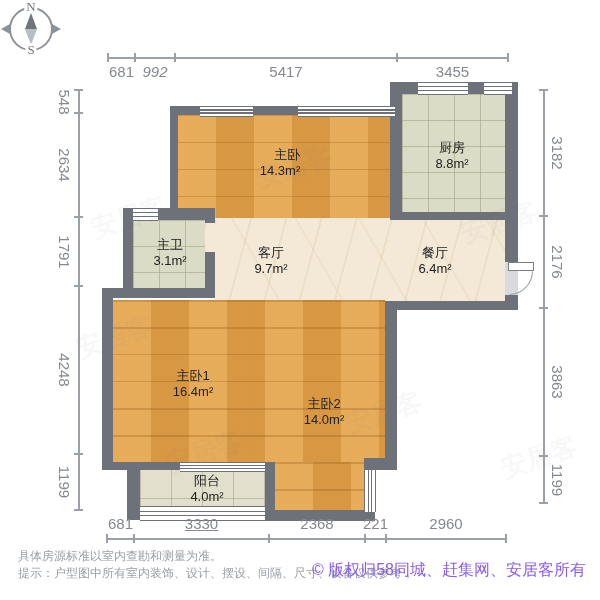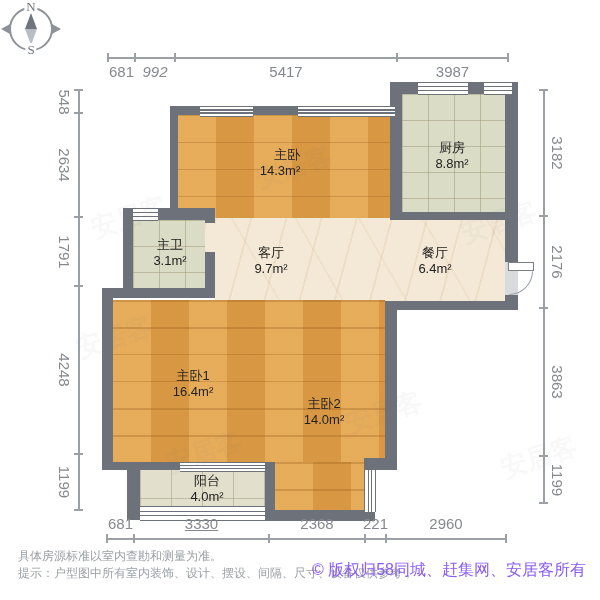--- a/index.html
+++ b/index.html
@@ -191,21 +191,21 @@
   <div id="rulers">
       <div class="rline" style="left: 108px; top: 57px; width: 400px; height: 1.5px;"></div>
       <div class="rtick" style="left: 107.25px; top: 53px; width: 1.5px; height: 9px;"></div>
       <div class="rtick" style="left: 134.25px; top: 53px; width: 1.5px; height: 9px;"></div>
       <div class="rtick" style="left: 174.25px; top: 53px; width: 1.5px; height: 9px;"></div>
       <div class="rtick" style="left: 396.25px; top: 53px; width: 1.5px; height: 9px;"></div>
       <div class="rtick" style="left: 507.25px; top: 53px; width: 1.5px; height: 9px;"></div>
       <div class="dim-label" style="left: 121.5px; top: 63px; transform: translateX(-50%);">681</div>
       <div class="dim-label" style="left: 155px; top: 63px; transform: translateX(-50%); font-style: italic;">992</div>
       <div class="dim-label" style="left: 286px; top: 63px; transform: translateX(-50%); text-align: right;">5417</div>
-      <div class="dim-label" style="left: 452.5px; top: 63px; transform: translateX(-50%);">3987</div>
+      <div class="dim-label" style="left: 452.5px; top: 63px; transform: translateX(-50%);">3455</div>
       <div class="rline" style="left: 107px; top: 538px; width: 399px; height: 1.5px;"></div>
       <div class="rtick" style="left: 106.25px; top: 534px; width: 1.5px; height: 9px;"></div>
       <div class="rtick" style="left: 133.25px; top: 534px; width: 1.5px; height: 9px;"></div>
       <div class="rtick" style="left: 268.25px; top: 534px; width: 1.5px; height: 9px;"></div>
       <div class="rtick" style="left: 364.25px; top: 534px; width: 1.5px; height: 9px;"></div>
       <div class="rtick" style="left: 385.25px; top: 534px; width: 1.5px; height: 9px;"></div>
       <div class="rtick" style="left: 505.25px; top: 534px; width: 1.5px; height: 9px;"></div>
       <div class="dim-label" style="left: 120.5px; top: 515px; transform: translateX(-50%);">681</div>
       <div class="dim-label" style="left: 201.5px; top: 515px; transform: translateX(-50%); text-decoration: underline;">3330</div>
       <div class="dim-label" style="left: 317px; top: 515px; transform: translateX(-50%);">2368</div>

